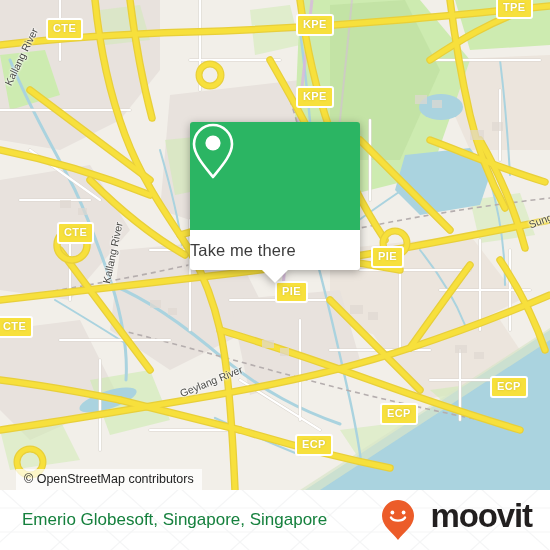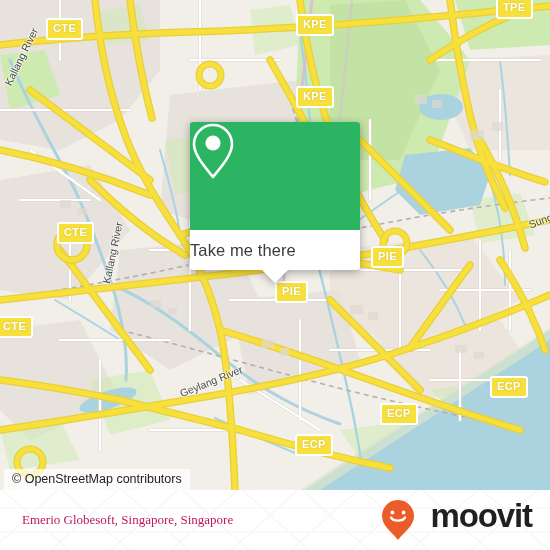--- a/index.html
+++ b/index.html
@@ -38,21 +38,21 @@
     position:absolute;
     font-size:10.5px;
     color:#4a4a46;
     white-space:nowrap;
     font-family:"Liberation Sans", sans-serif;
     text-shadow:0 0 3px #fff,0 0 3px #fff,0 0 2px #fff;
   }
 
   
   #attrib{
-    position:absolute;left:4px;bottom:0;
+    position:absolute;left:16px;bottom:0;
     background:rgba(255,255,255,.72);
     font-size:12.5px;color:#222;
     padding:3px 8px 4px 8px;
     font-family:"Liberation Sans", sans-serif;
     white-space:nowrap;
   }
 
   
   #popup{
     position:absolute;left:190px;top:122px;width:170px;
@@ -86,22 +86,22 @@
   
   #bottombar{
     position:absolute;left:0;top:490px;width:550px;height:60px;
     background:#ffffff;overflow:hidden;
   }
   #bb-watermark{
     position:absolute;left:0;top:0;width:550px;height:60px;opacity:.10;
   }
   #place-name{
     position:absolute;left:22px;top:50%;transform:translateY(-50%);
-    font-size:13px;color:#be185d;white-space:nowrap;
-    font-family:Liberation Serif, serif;
+    font-size:17px;color:#15803d;white-space:nowrap;
+    font-family:Liberation Sans, sans-serif;
   }
   #brand{
     position:absolute;right:18px;top:50%;transform:translateY(-50%);
     display:flex;align-items:flex-start;gap:15px;
   }
   #brand-word{
     font-size:33px;font-weight:bold;color:#221f1f;letter-spacing:-1.1px;
     line-height:1;font-family:"Liberation Sans", sans-serif;
   }
 </style>

